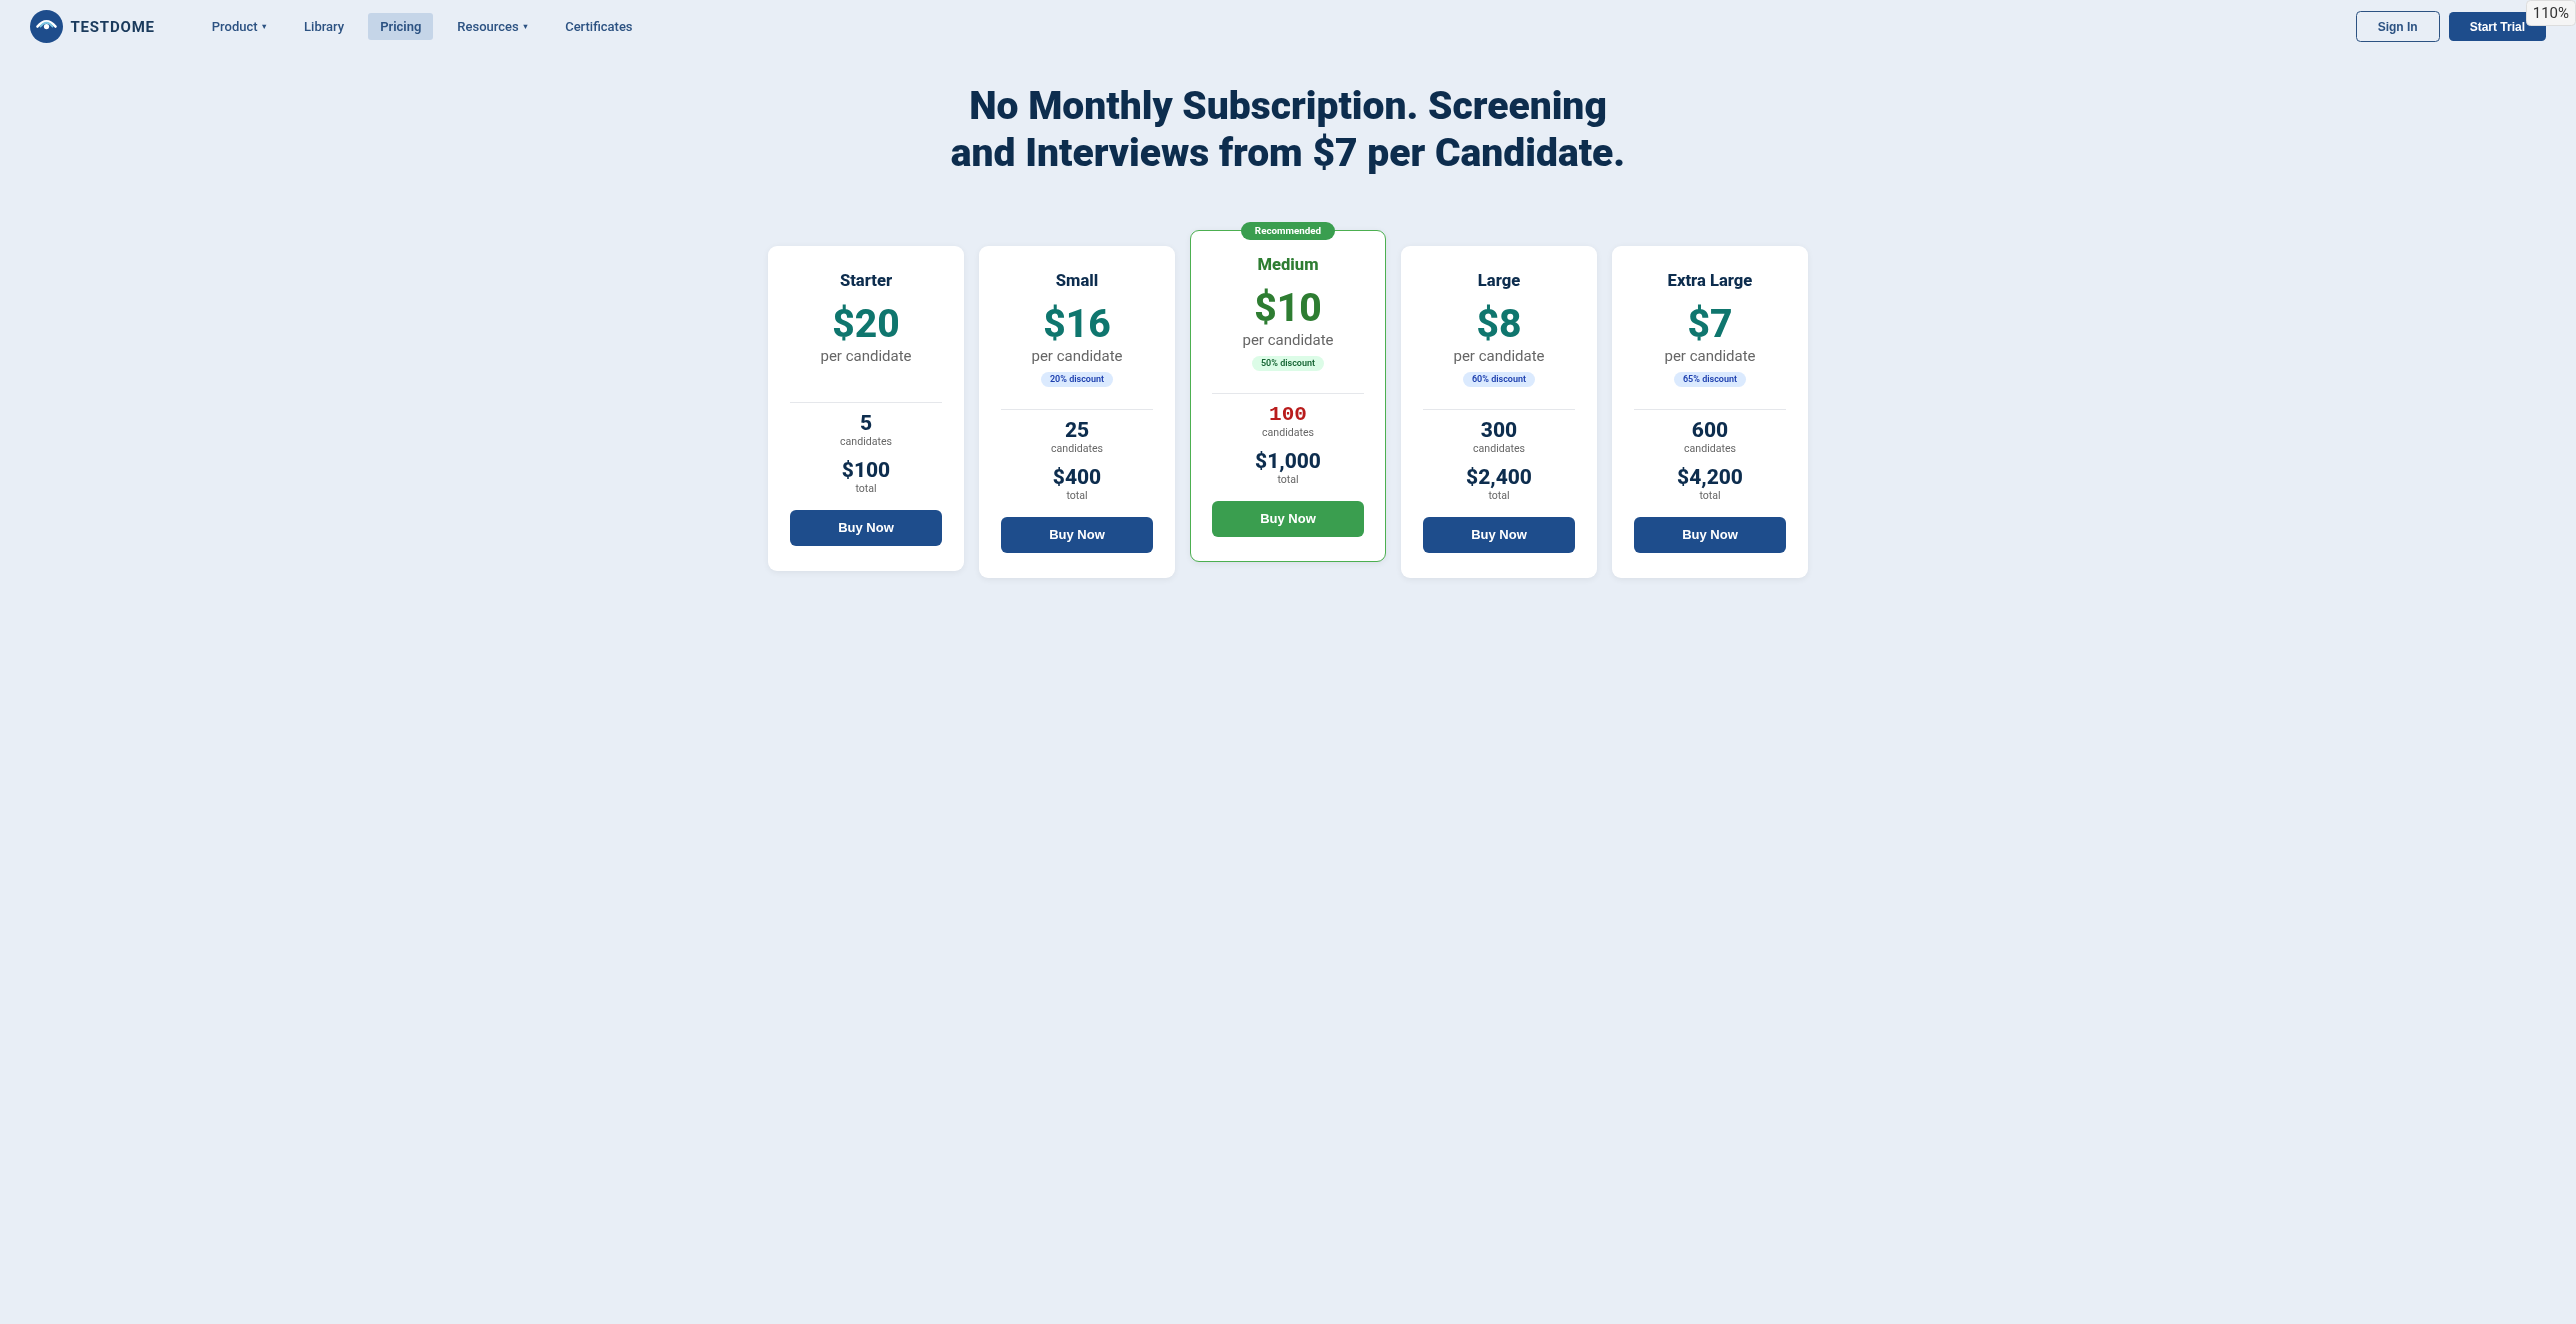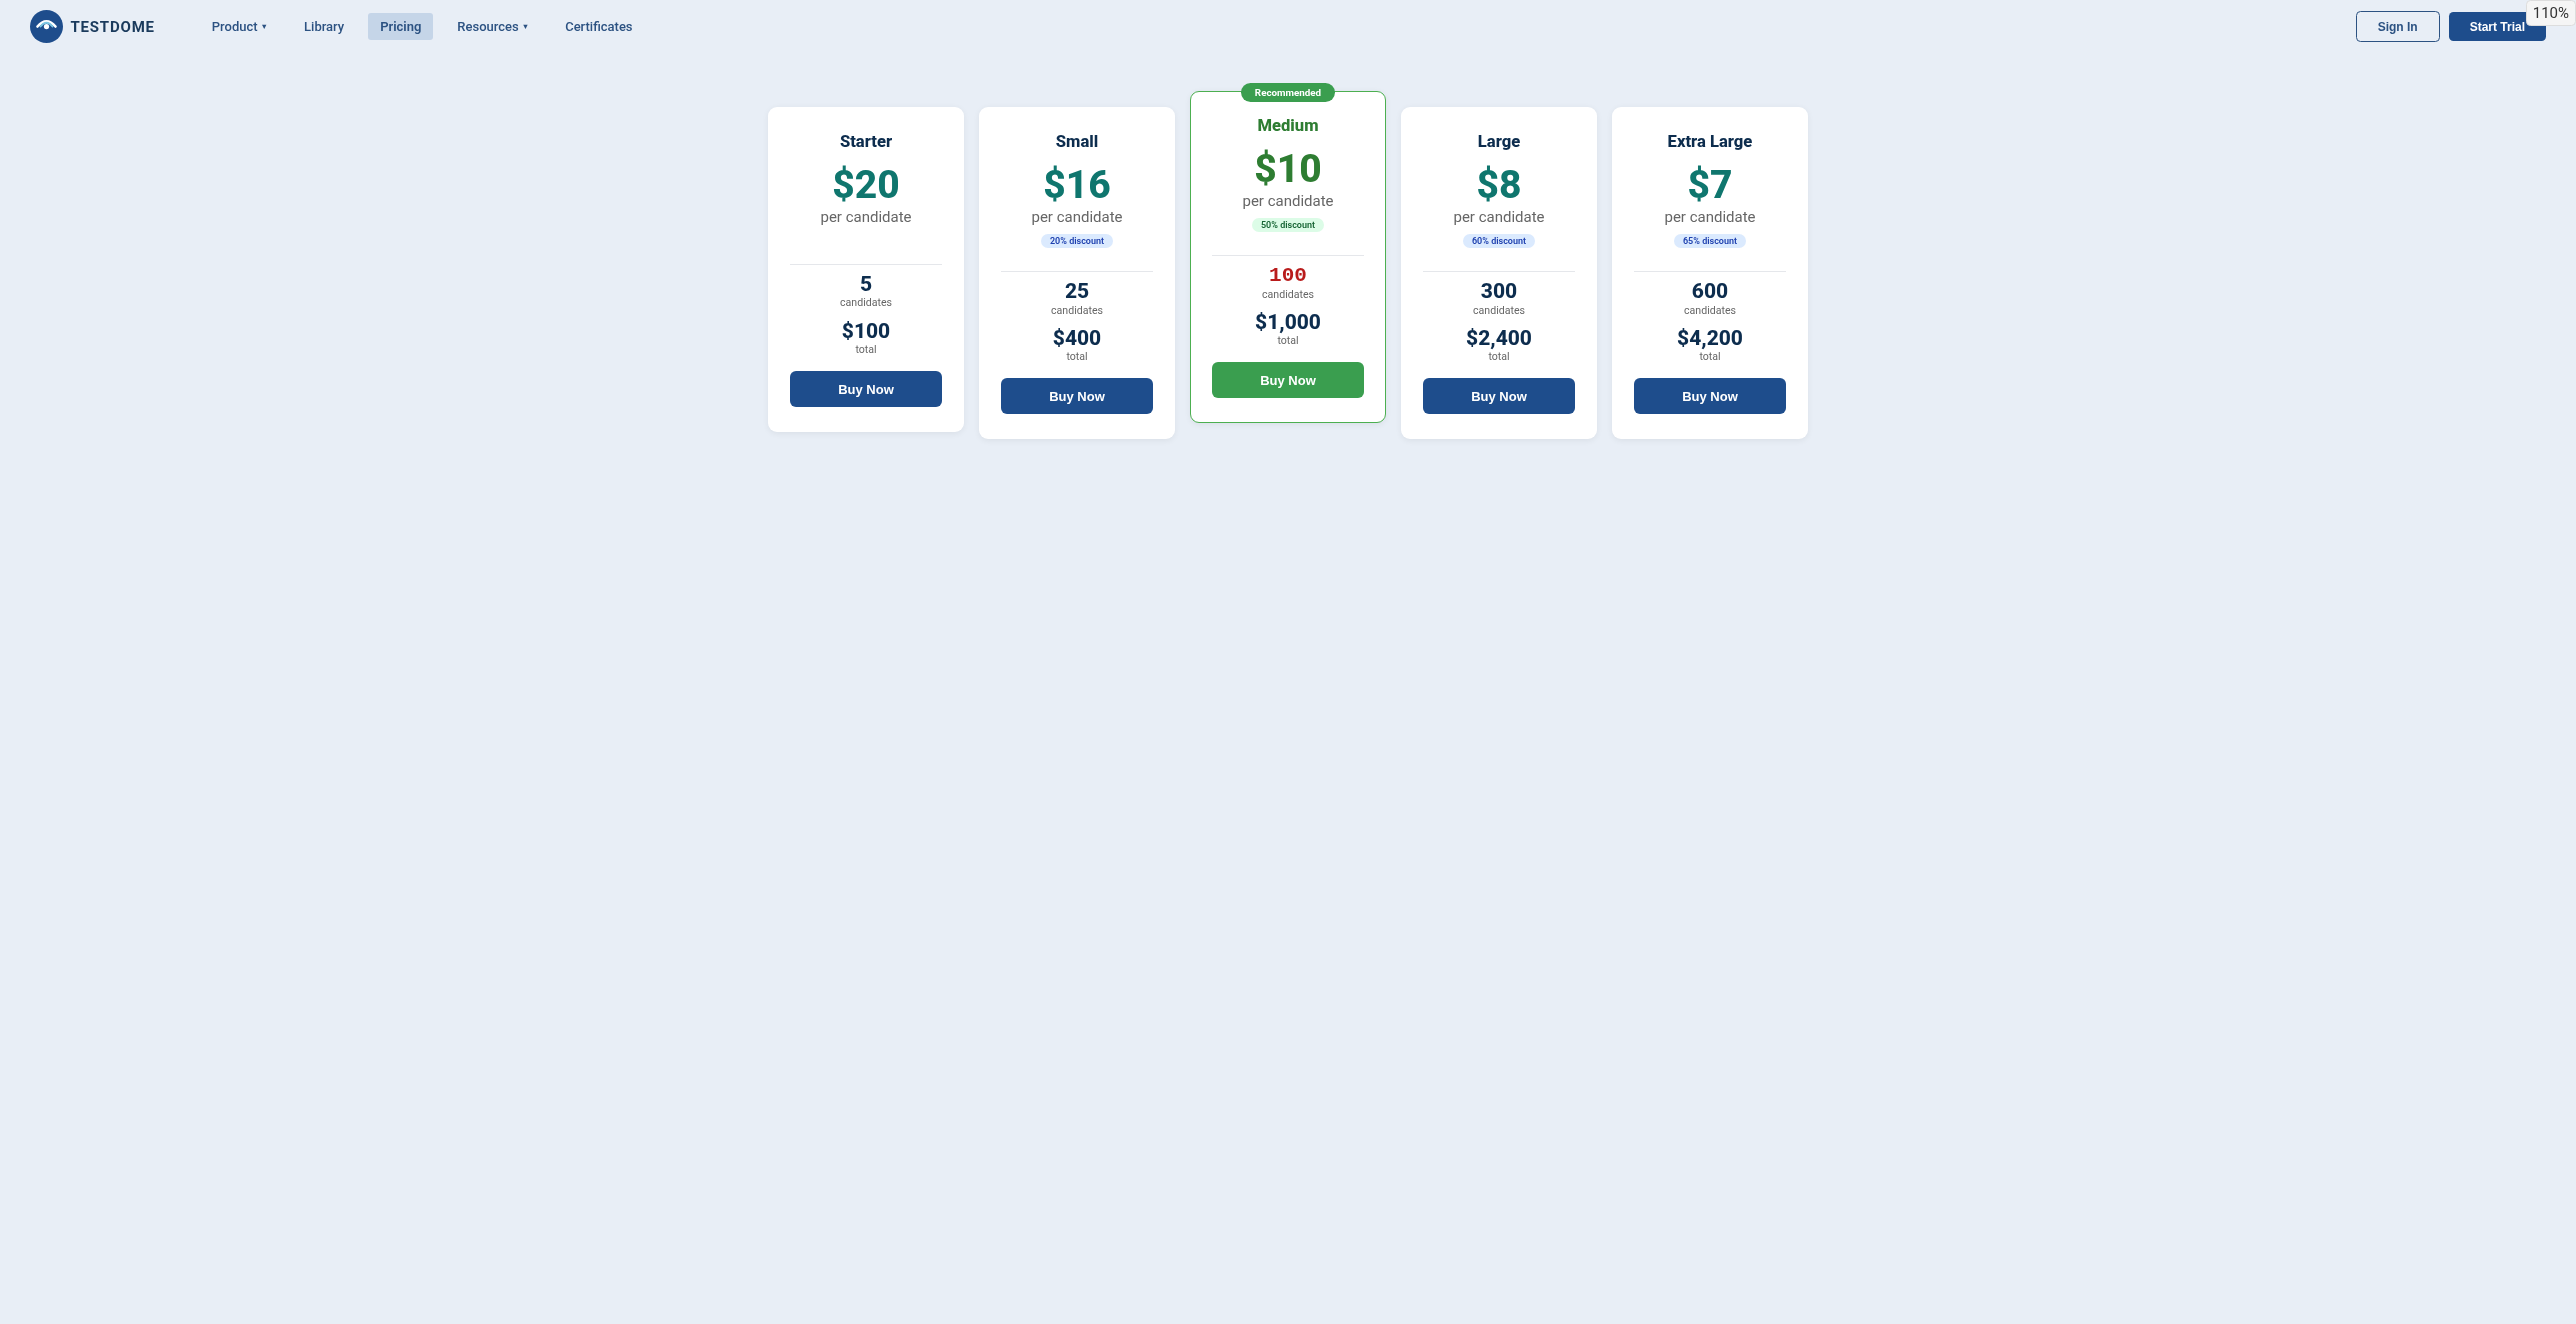--- a/index.html
+++ b/index.html
@@ -323,20 +323,21 @@
   <div class="nav-actions">
     <button class="btn-signin">Sign In</button>
     <button class="btn-start-trial">Start Trial</button>
   </div>
 
   <div class="zoom-badge">110%</div>
 </nav>
 
 <main class="main-content">
 
+  <h1 class="hero-title">No Monthly Subscription. Screening and Interviews from $7 per Candidate.</h1>
 
   <div class="pricing-grid">
 
     <div class="pricing-card-wrapper">
       <div class="spacer-badge"></div>
       <div class="pricing-card">
         <div class="card-title">Starter</div>
         <div class="card-price">$20</div>
         <div class="card-per">per candidate</div>
         <div style="height:21px;"></div>

